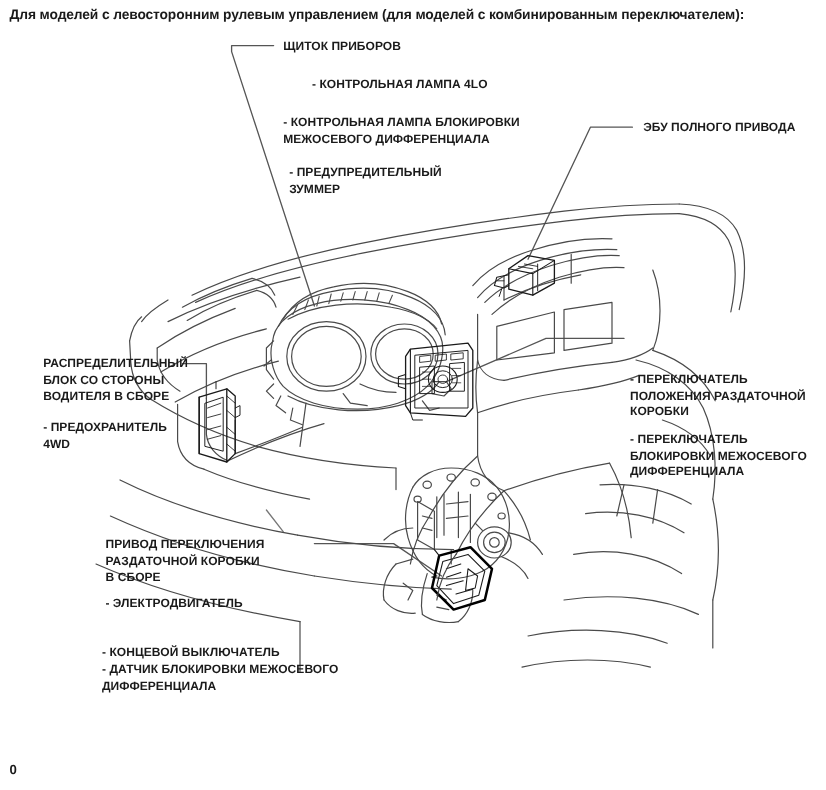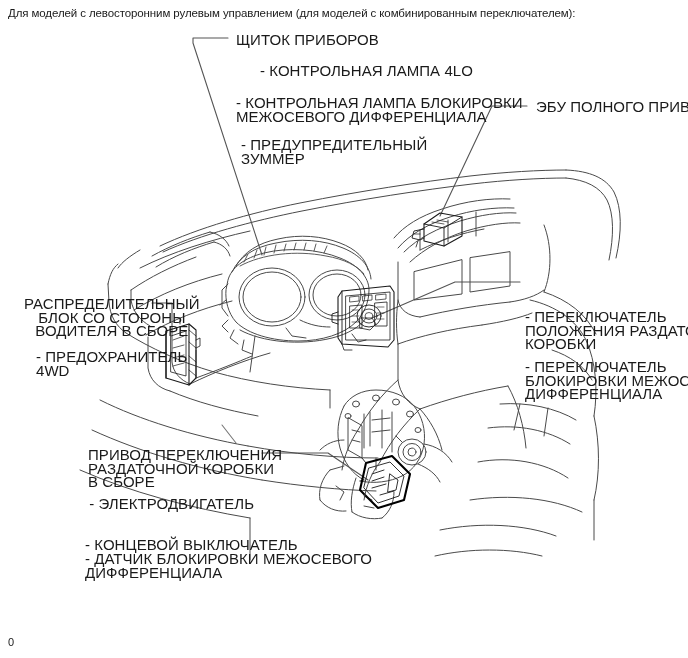--- a/index.html
+++ b/index.html
@@ -10,34 +10,35 @@
   body {
     font-family: "Liberation Sans", "DejaVu Sans", sans-serif;
     color: #1a1a1a;
   }
   #page {
     position: relative;
     width: 688px;
     height: 658px;
     background: #ffffff;
     overflow: hidden;
+    font-weight: bold;
   }
   .intro-text {
     position: absolute;
     left: 8px;
     top: 6px;
     font-size: 11.5px;
     line-height: 14px;
     color: #1a1a1a;
     white-space: nowrap;
     letter-spacing: -0.1px;
   }
   .callout {
     position: absolute;
-    font-size: 15px;
+    font-size: 10px;
     line-height: 13.5px;
     color: #1a1a1a;
     white-space: pre;
     letter-spacing: 0.05px;
   }
   #svg-art {
     position: absolute;
     left: 0;
     top: 0;
     width: 688px;
@@ -327,21 +328,21 @@
 
 
   <div class="callout" style="left:525px; top:310px;">- ПЕРЕКЛЮЧАТЕЛЬ
 ПОЛОЖЕНИЯ РАЗДАТОЧНОЙ
 КОРОБКИ</div>
 
   <div class="callout" style="left:525px; top:360px;">- ПЕРЕКЛЮЧАТЕЛЬ
 БЛОКИРОВКИ МЕЖОСЕВОГО
 ДИФФЕРЕНЦИАЛА</div>
 
-  <div class="callout" style="left:24px; top:297px;text-align:center;">РАСПРЕДЕЛИТЕЛЬНЫЙ
+  <div class="callout" style="left:36px; top:297px;">РАСПРЕДЕЛИТЕЛЬНЫЙ
 БЛОК СО СТОРОНЫ
 ВОДИТЕЛЯ В СБОРЕ</div>
 
   <div class="callout" style="left:36px; top:350px;">- ПРЕДОХРАНИТЕЛЬ
 4WD</div>
 
   <div class="callout" style="left:88px; top:448px;">ПРИВОД ПЕРЕКЛЮЧЕНИЯ
 РАЗДАТОЧНОЙ КОРОБКИ
 В СБОРЕ</div>
 

